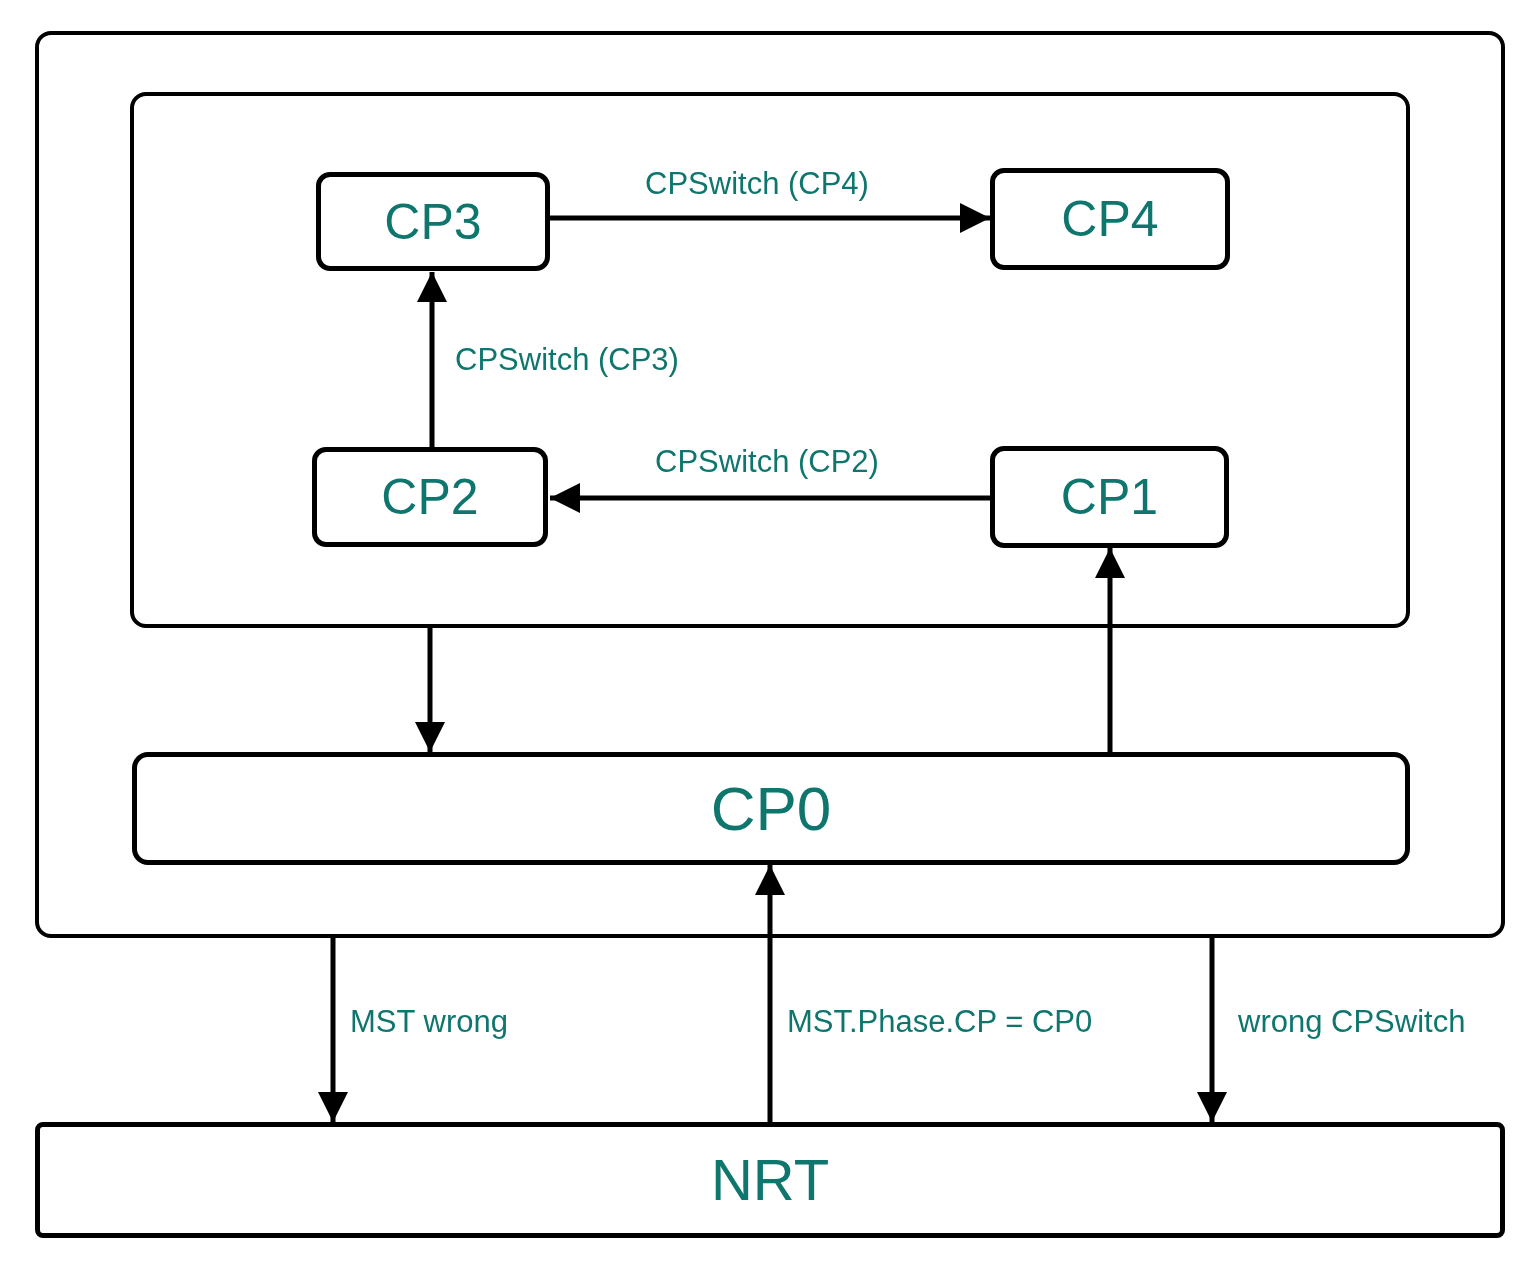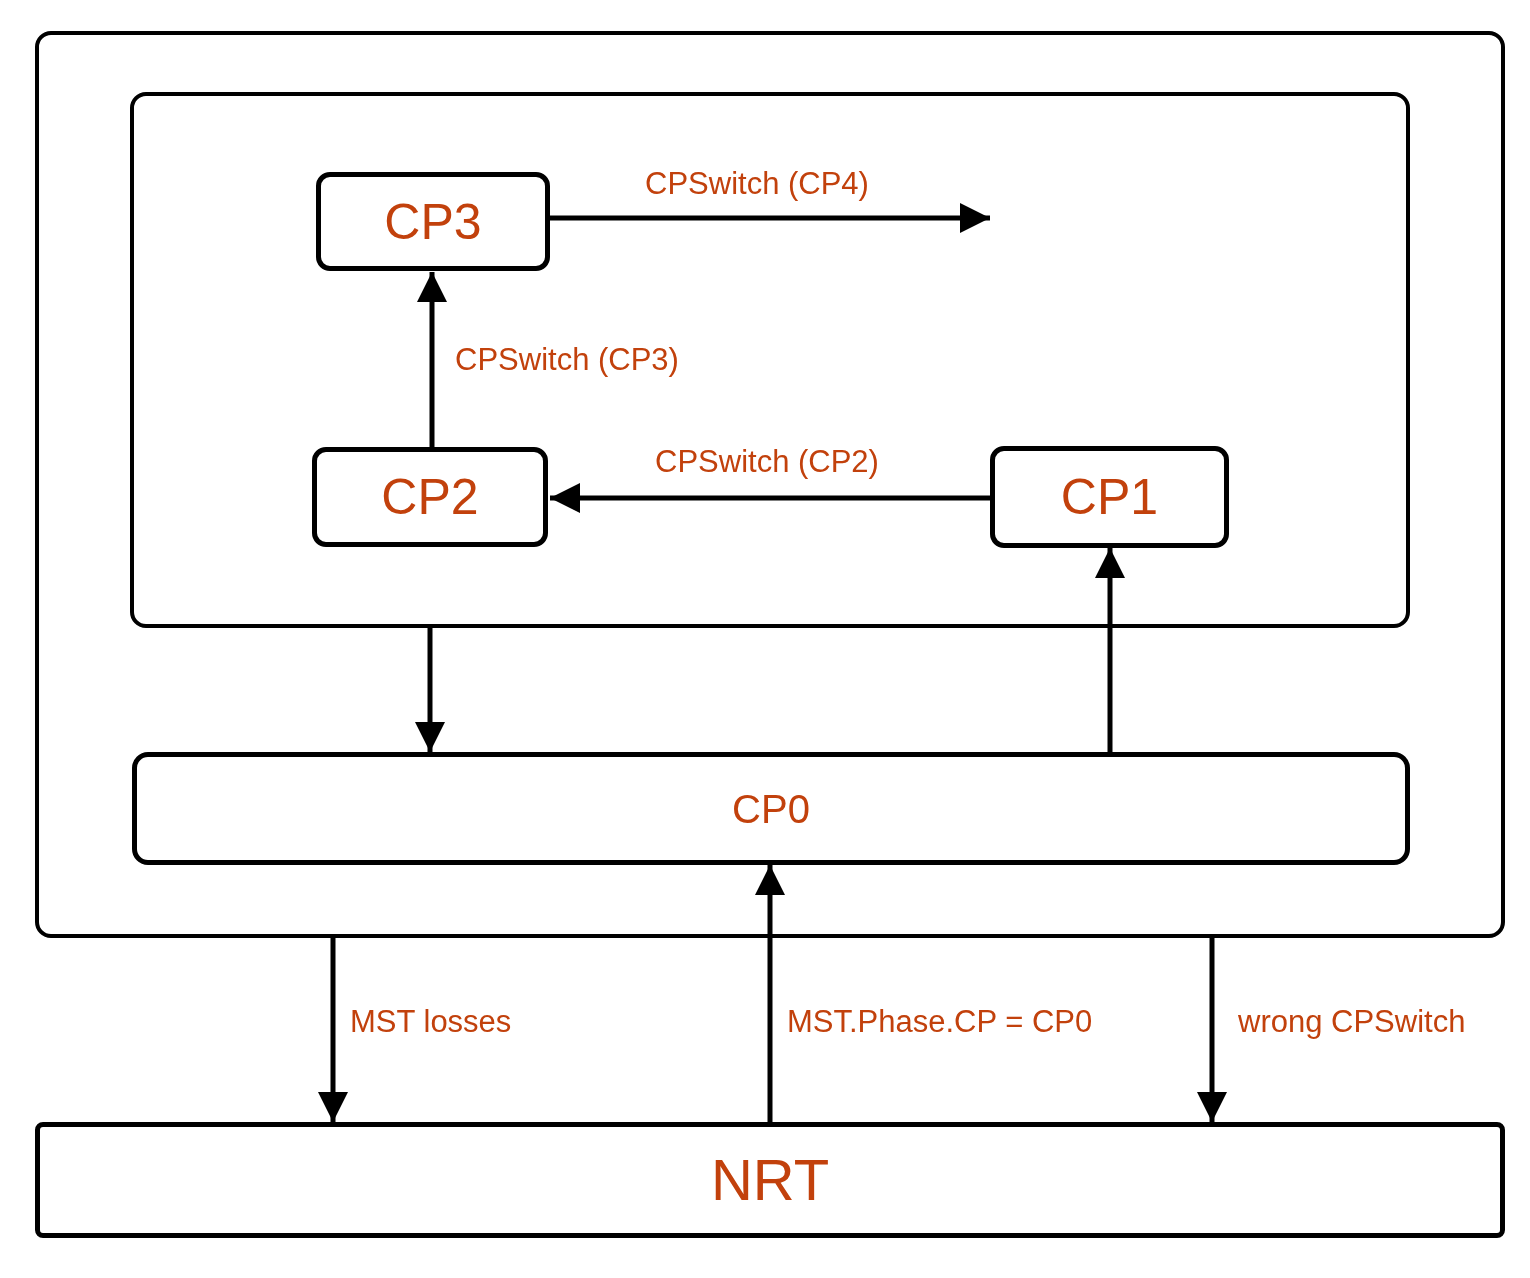--- a/index.html
+++ b/index.html
@@ -2,21 +2,21 @@
 <html><head>
 <meta charset="utf-8">
 <style>
   html, body { margin: 0; padding: 0; background: #ffffff; }
   #canvas {
     position: relative;
     width: 1530px;
     height: 1278px;
     background: #ffffff;
     font-family: "Liberation Sans", sans-serif;
-    color: #c2410c;
+    color: #0f766e;
     overflow: hidden;
   }
   .box {
     position: absolute;
     box-sizing: border-box;
     border: 4px solid #000000;
     border-radius: 16px;
     background: #ffffff;
   }
   .node {
@@ -24,21 +24,21 @@
     box-sizing: border-box;
     border: 5px solid #000000;
     border-radius: 14px;
     background: #ffffff;
     display: flex;
     align-items: center;
     justify-content: center;
     font-size: 50px;
     line-height: 1;
   }
-  .node-wide { font-size: 40px; }
+  .node-wide { font-size: 62px; }
   .node-nrt  { font-size: 58px; }
   .container-box { background: transparent; }
   .edge-label {
     position: absolute;
     font-size: 31px;
     line-height: 36px;
     white-space: nowrap;
     background: #ffffff;
   }
   svg.edges {
@@ -73,33 +73,36 @@
     <path class="edge" d="M 430 628 L 430 752" marker-end="url(#arrowhead)"></path>
     <path class="edge" d="M 1110 752 L 1110 548" marker-end="url(#arrowhead)"></path>
     <path class="edge" d="M 333 938 L 333 1122" marker-end="url(#arrowhead)"></path>
     <path class="edge" d="M 770 1122 L 770 865" marker-end="url(#arrowhead)"></path>
     <path class="edge" d="M 1212 938 L 1212 1122" marker-end="url(#arrowhead)"></path>
   </svg>
 
   <div class="node" style="left:316px; top:172px; width:234px; height:99px;">
     <span>CP3</span>
   </div>
+  <div class="node" style="left:990px; top:168px; width:240px; height:102px;">
+    <span>CP4</span>
+  </div>
   <div class="node" style="left:312px; top:447px; width:236px; height:100px;">
     <span>CP2</span>
   </div>
   <div class="node" style="left:990px; top:446px; width:239px; height:102px;">
     <span>CP1</span>
   </div>
   <div class="node node-wide" style="left:132px; top:752px; width:1278px; height:113px; border-radius:16px;">
     <span>CP0</span>
   </div>
   <div class="node node-nrt" style="left:35px; top:1122px; width:1470px; height:116px; border-radius:8px;">
     <span>NRT</span>
   </div>
 
   <div class="edge-label" style="left:645px; top:166px;">CPSwitch (CP4)</div>
   <div class="edge-label" style="left:455px; top:342px;">CPSwitch (CP3)</div>
   <div class="edge-label" style="left:655px; top:444px;">CPSwitch (CP2)</div>
-  <div class="edge-label" style="left:350px; top:1004px;">MST losses</div>
+  <div class="edge-label" style="left:350px; top:1004px;">MST wrong</div>
   <div class="edge-label" style="left:787px; top:1004px;">MST.Phase.CP = CP0</div>
   <div class="edge-label" style="left:1238px; top:1004px;">wrong CPSwitch</div>
 
 </div>
 
 </body></html>

